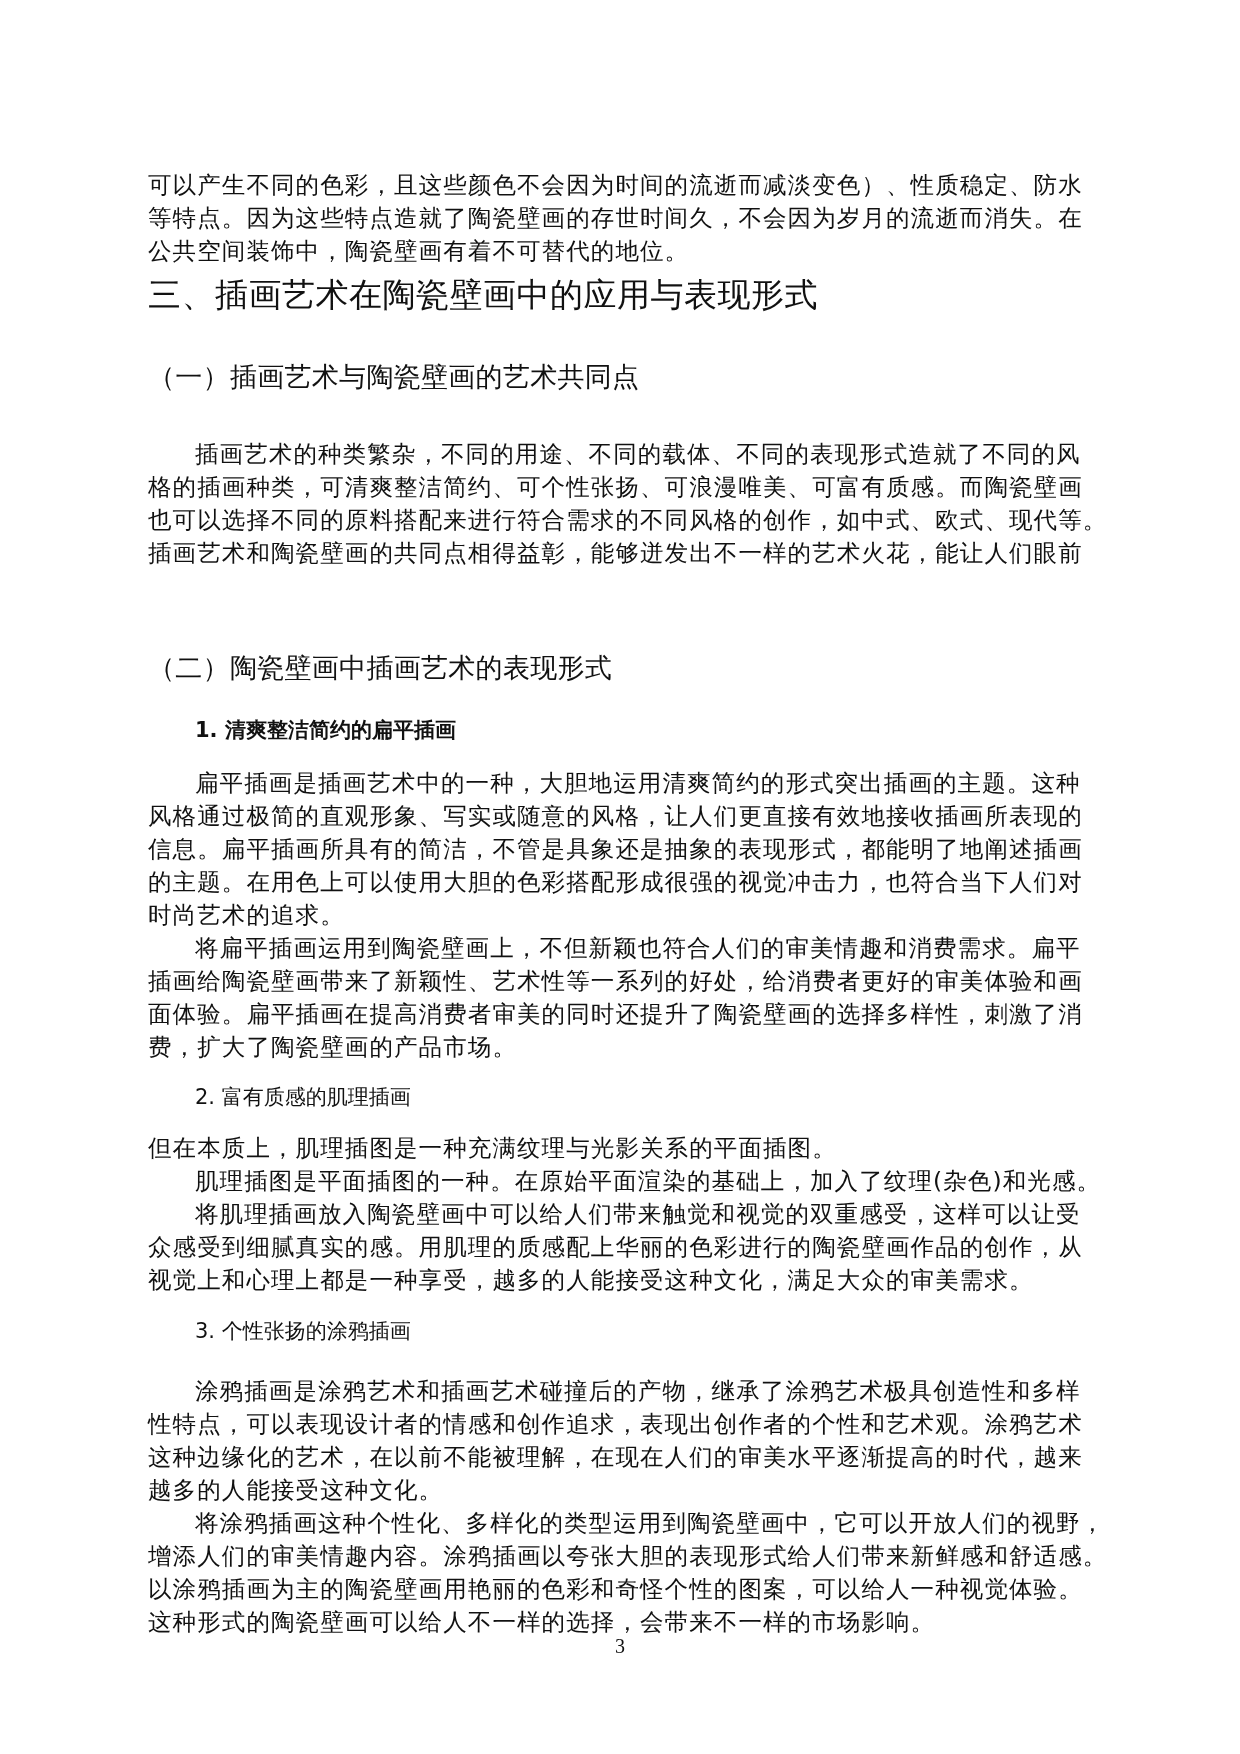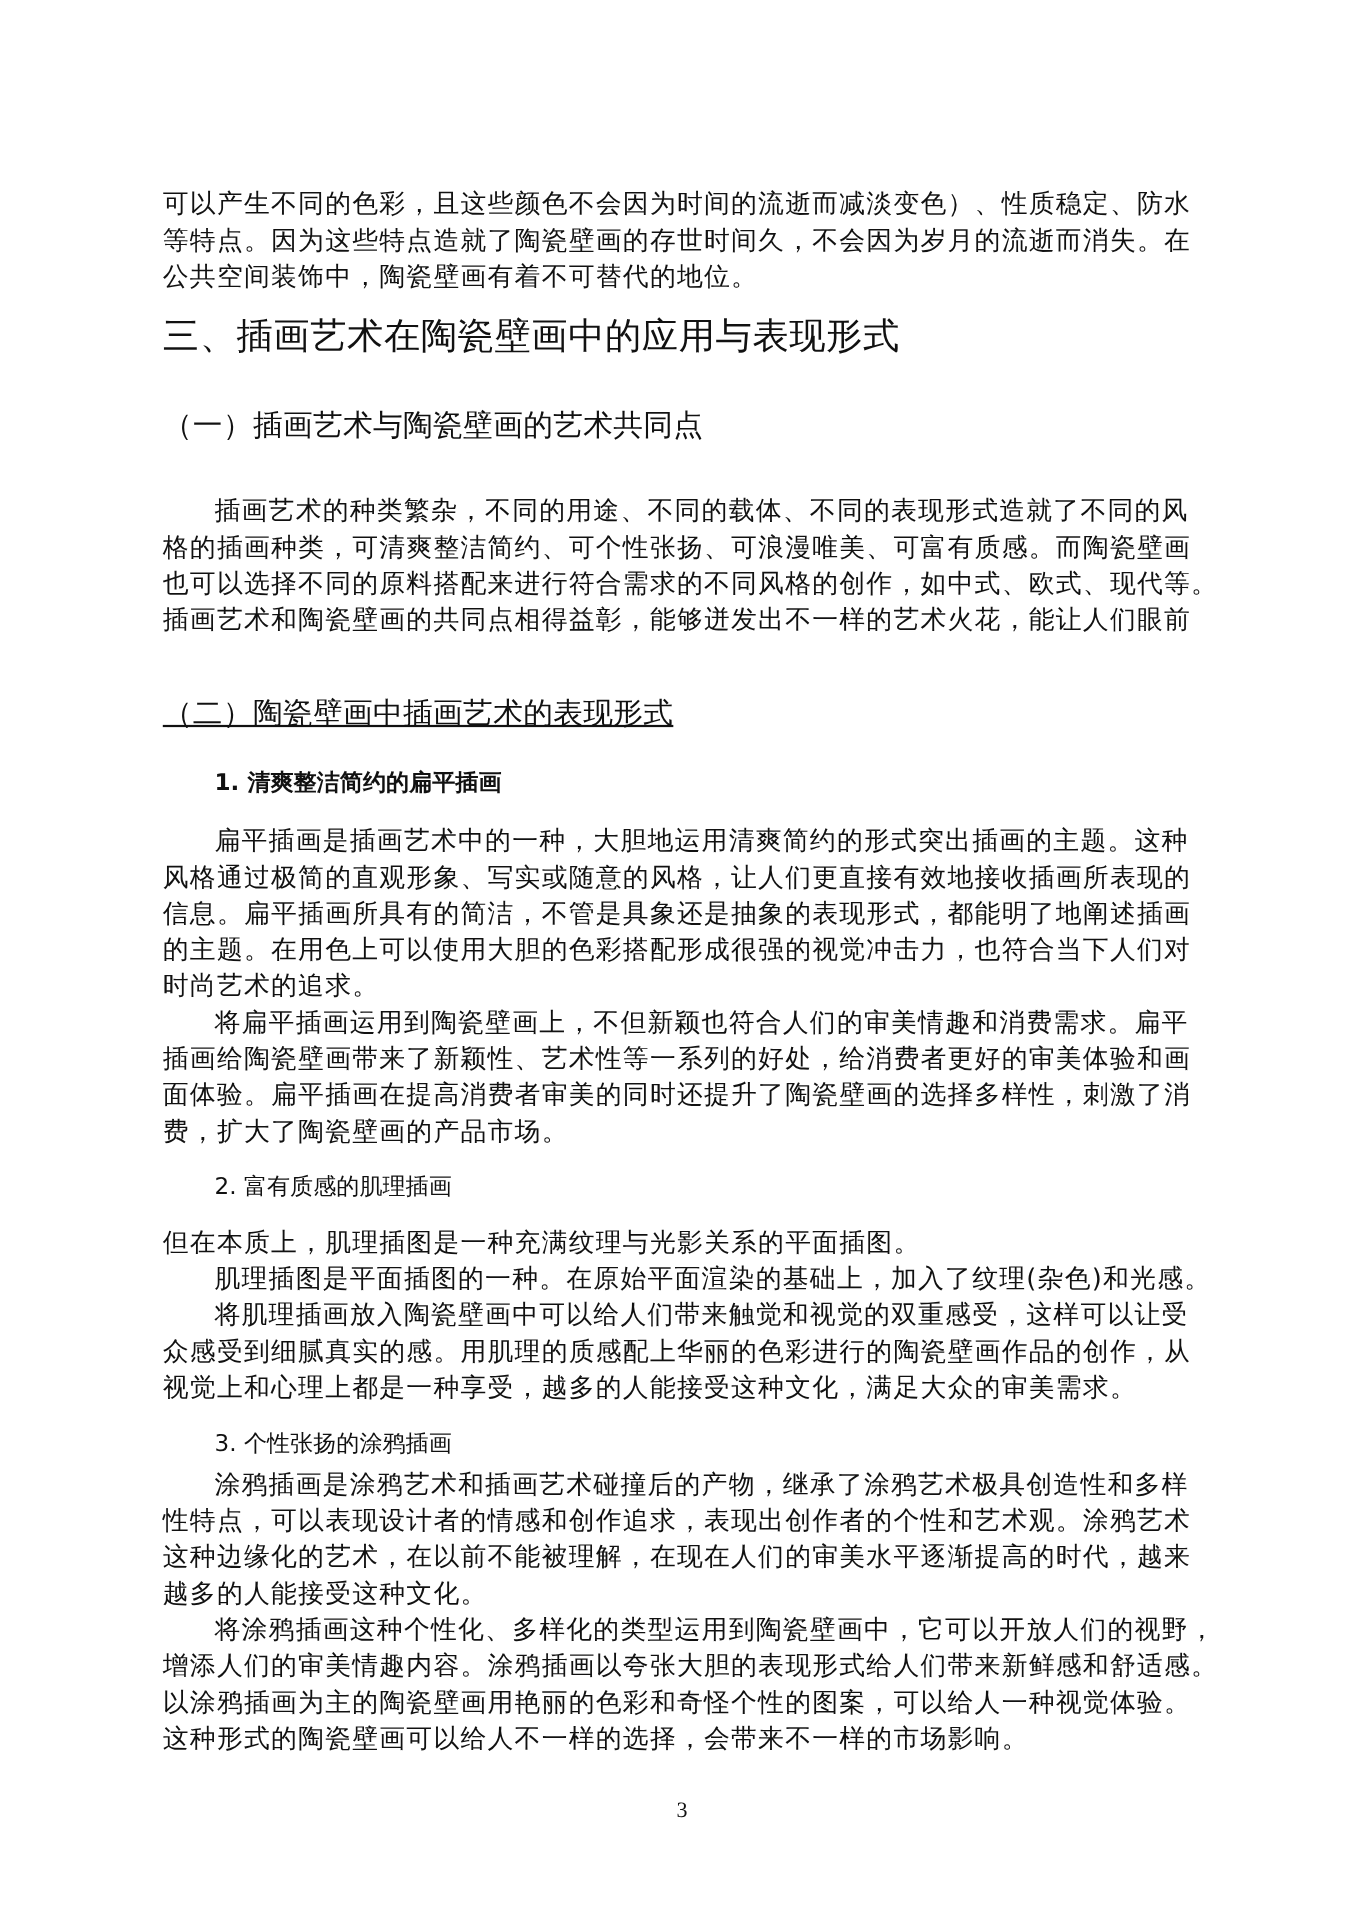--- a/index.html
+++ b/index.html
@@ -1,28 +1,28 @@
 <!DOCTYPE html>
 <html><head>
 <meta charset="utf-8">
 <style>
   html, body { margin: 0; padding: 0; background: #ffffff; }
   body { width: 1240px; height: 1754px; position: relative; overflow: hidden; font-family: "DejaVu Sans", "Liberation Sans", sans-serif; color: #111111; }
   .page { position: absolute; left: 0; top: 11px; width: 1240px; height: 1754px; background: #ffffff; }
   .content { position: absolute; left: 148px; top: 158px; width: 950px; }
   .line { display: block; white-space: nowrap; font-size: 23.5px; line-height: 33px; height: 33px; letter-spacing: 1.1px; }
   .indent { padding-left: 47px; }
-  .h1 { font-size: 33px; line-height: 46px; height: 46px; margin-top: 14px; margin-bottom: 40px; letter-spacing: 0.5px; white-space: nowrap; }
+  .h1 { font-size: 33px; line-height: 46px; height: 46px; margin-top: 4px; margin-bottom: 40px; letter-spacing: 0.5px; white-space: nowrap; }
   .h2 { font-size: 27px; line-height: 38px; height: 38px; white-space: nowrap; letter-spacing: 0.3px; }
   .h2.first { margin-bottom: 42px; }
-  .h2.second { margin-top: 50px; margin-bottom: 28px; text-decoration: underline; }
+  .h2.second { margin-top: 79px; margin-bottom: 28px; }
   .h3 { font-size: 21px; line-height: 30px; height: 30px; padding-left: 47px; white-space: nowrap; }
   .h3.s1 { margin-bottom: 22px; font-weight: bold; }
   .h3.s2 { margin-top: 18px; margin-bottom: 20px; }
-  .h3.s3 { margin-top: 19px; margin-bottom: 6px; }
+  .h3.s3 { margin-top: 19px; margin-bottom: 29px; }
   .page-number { position: absolute; left: 0; width: 1240px; top: 1624px; text-align: center; font-family: "Liberation Serif", "DejaVu Serif", serif; font-size: 20px; color: #111111; }
 </style>
 </head>
 <body>
 
 <div class="page">
   <div class="content">
 
     <div>
       <span class="line">可以产生不同的色彩，且这些颜色不会因为时间的流逝而减淡变色）、性质稳定、防水</span>

